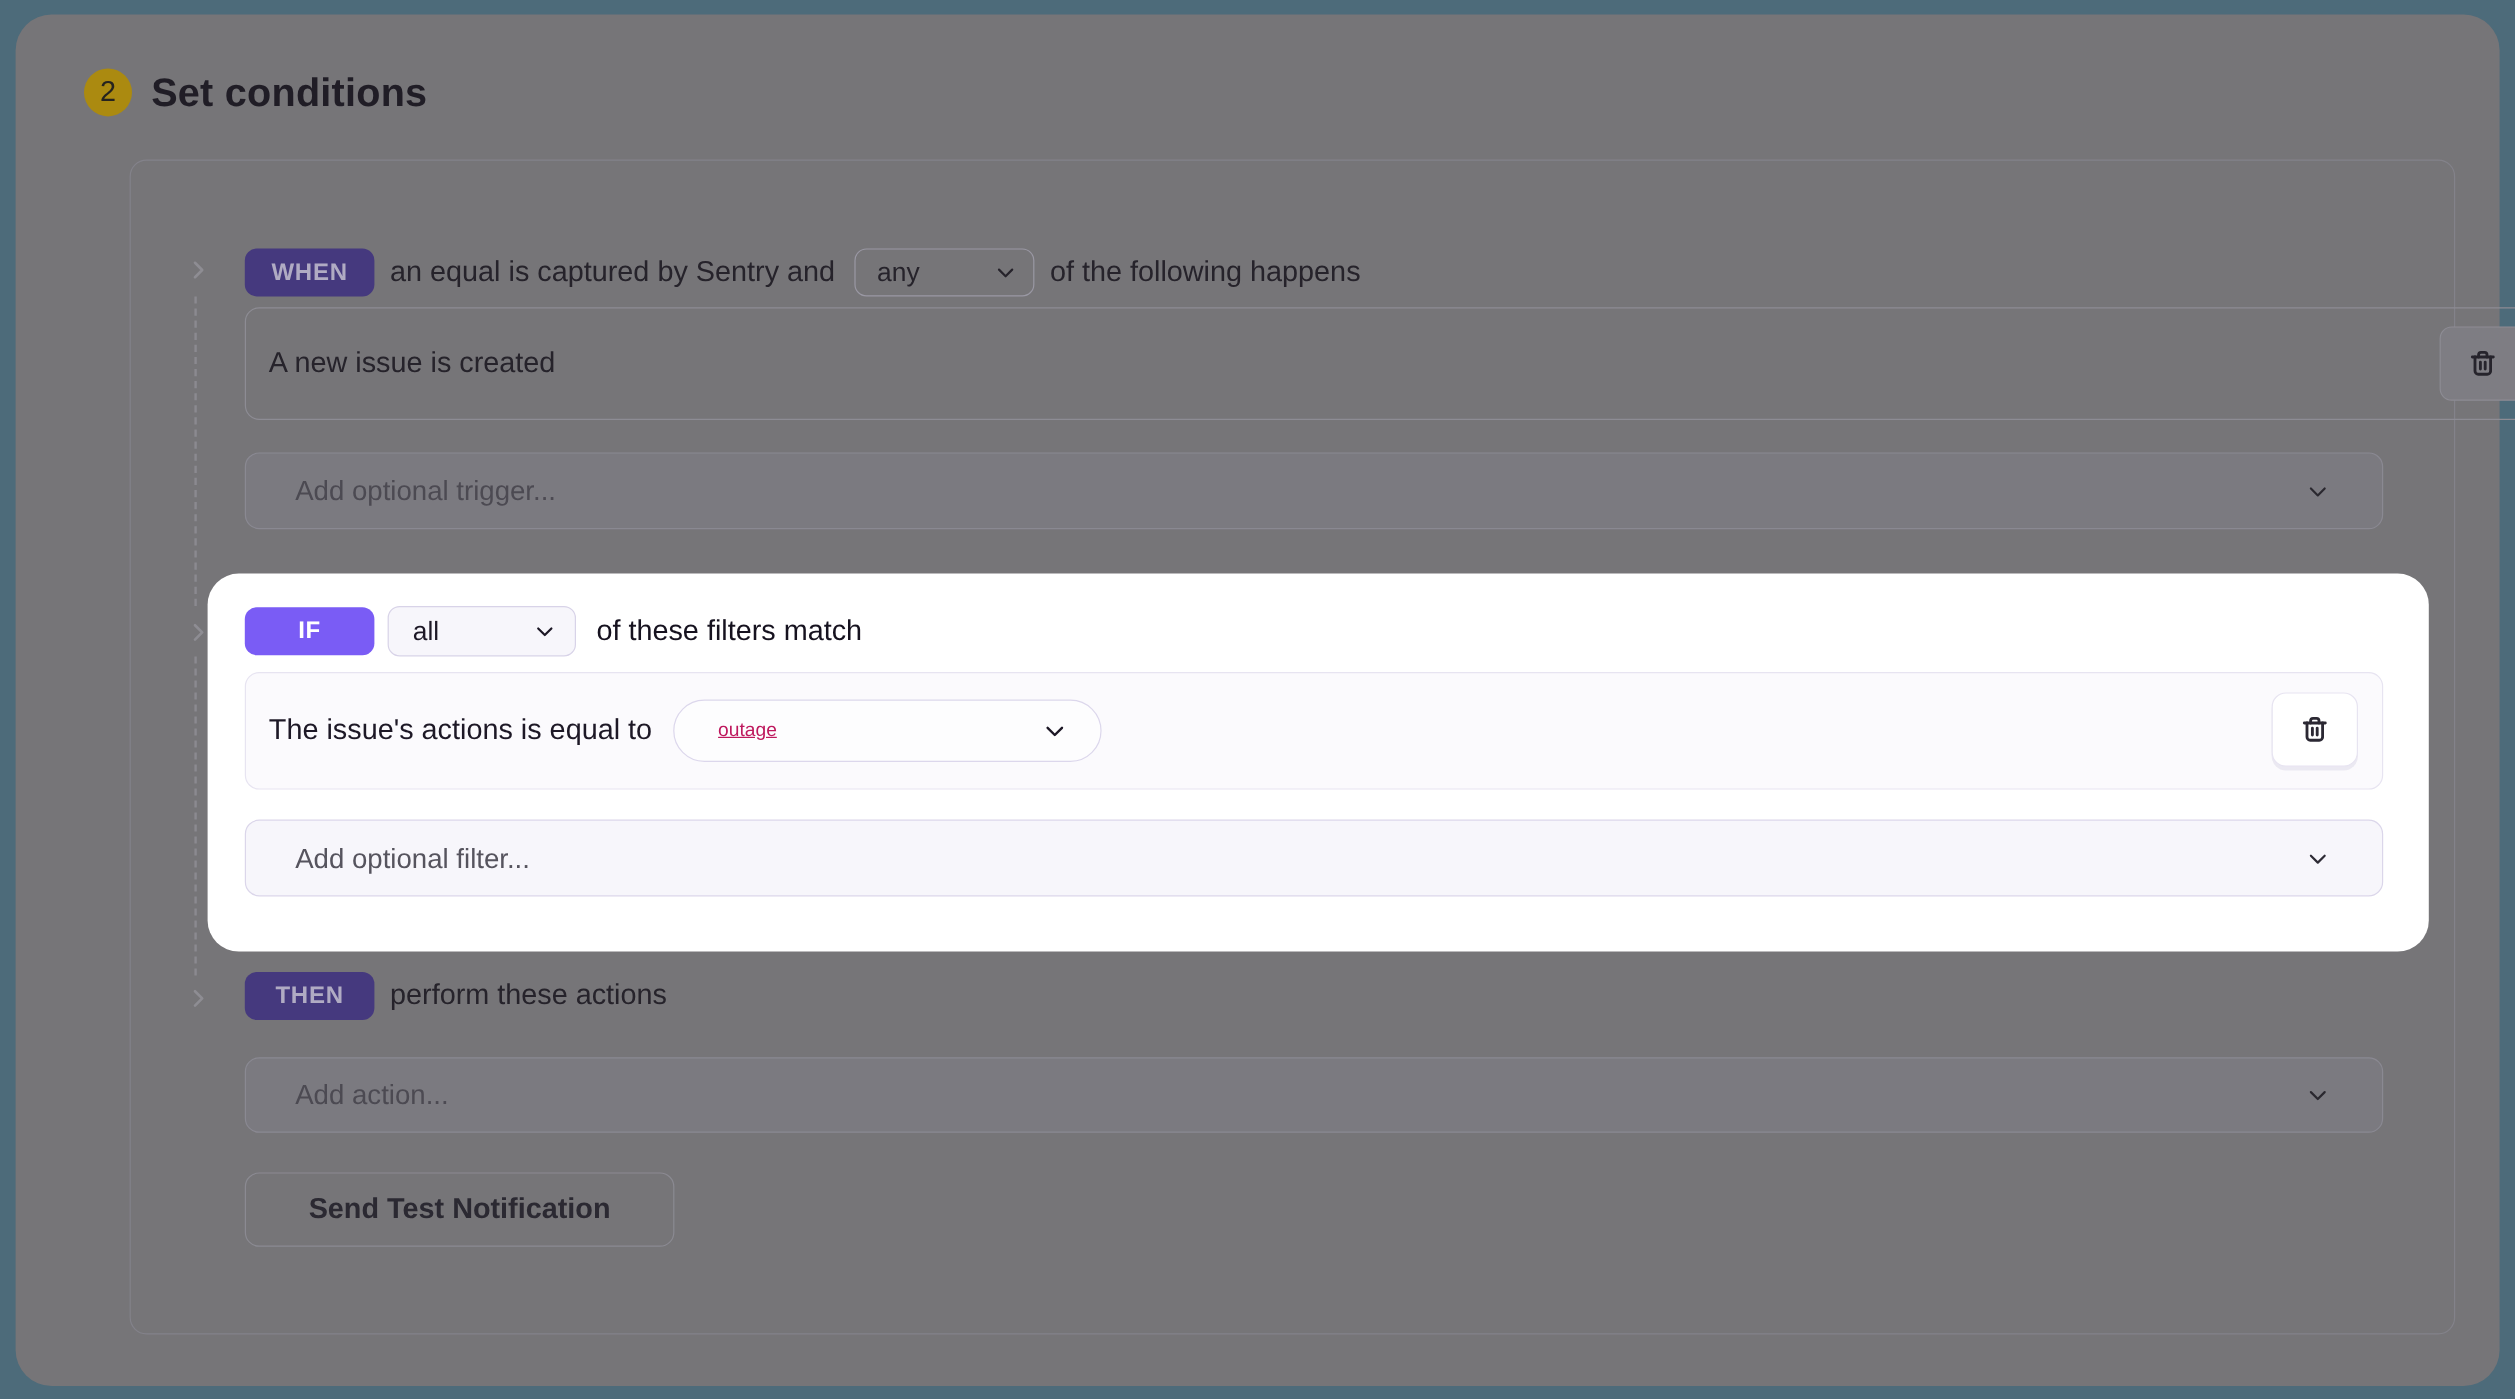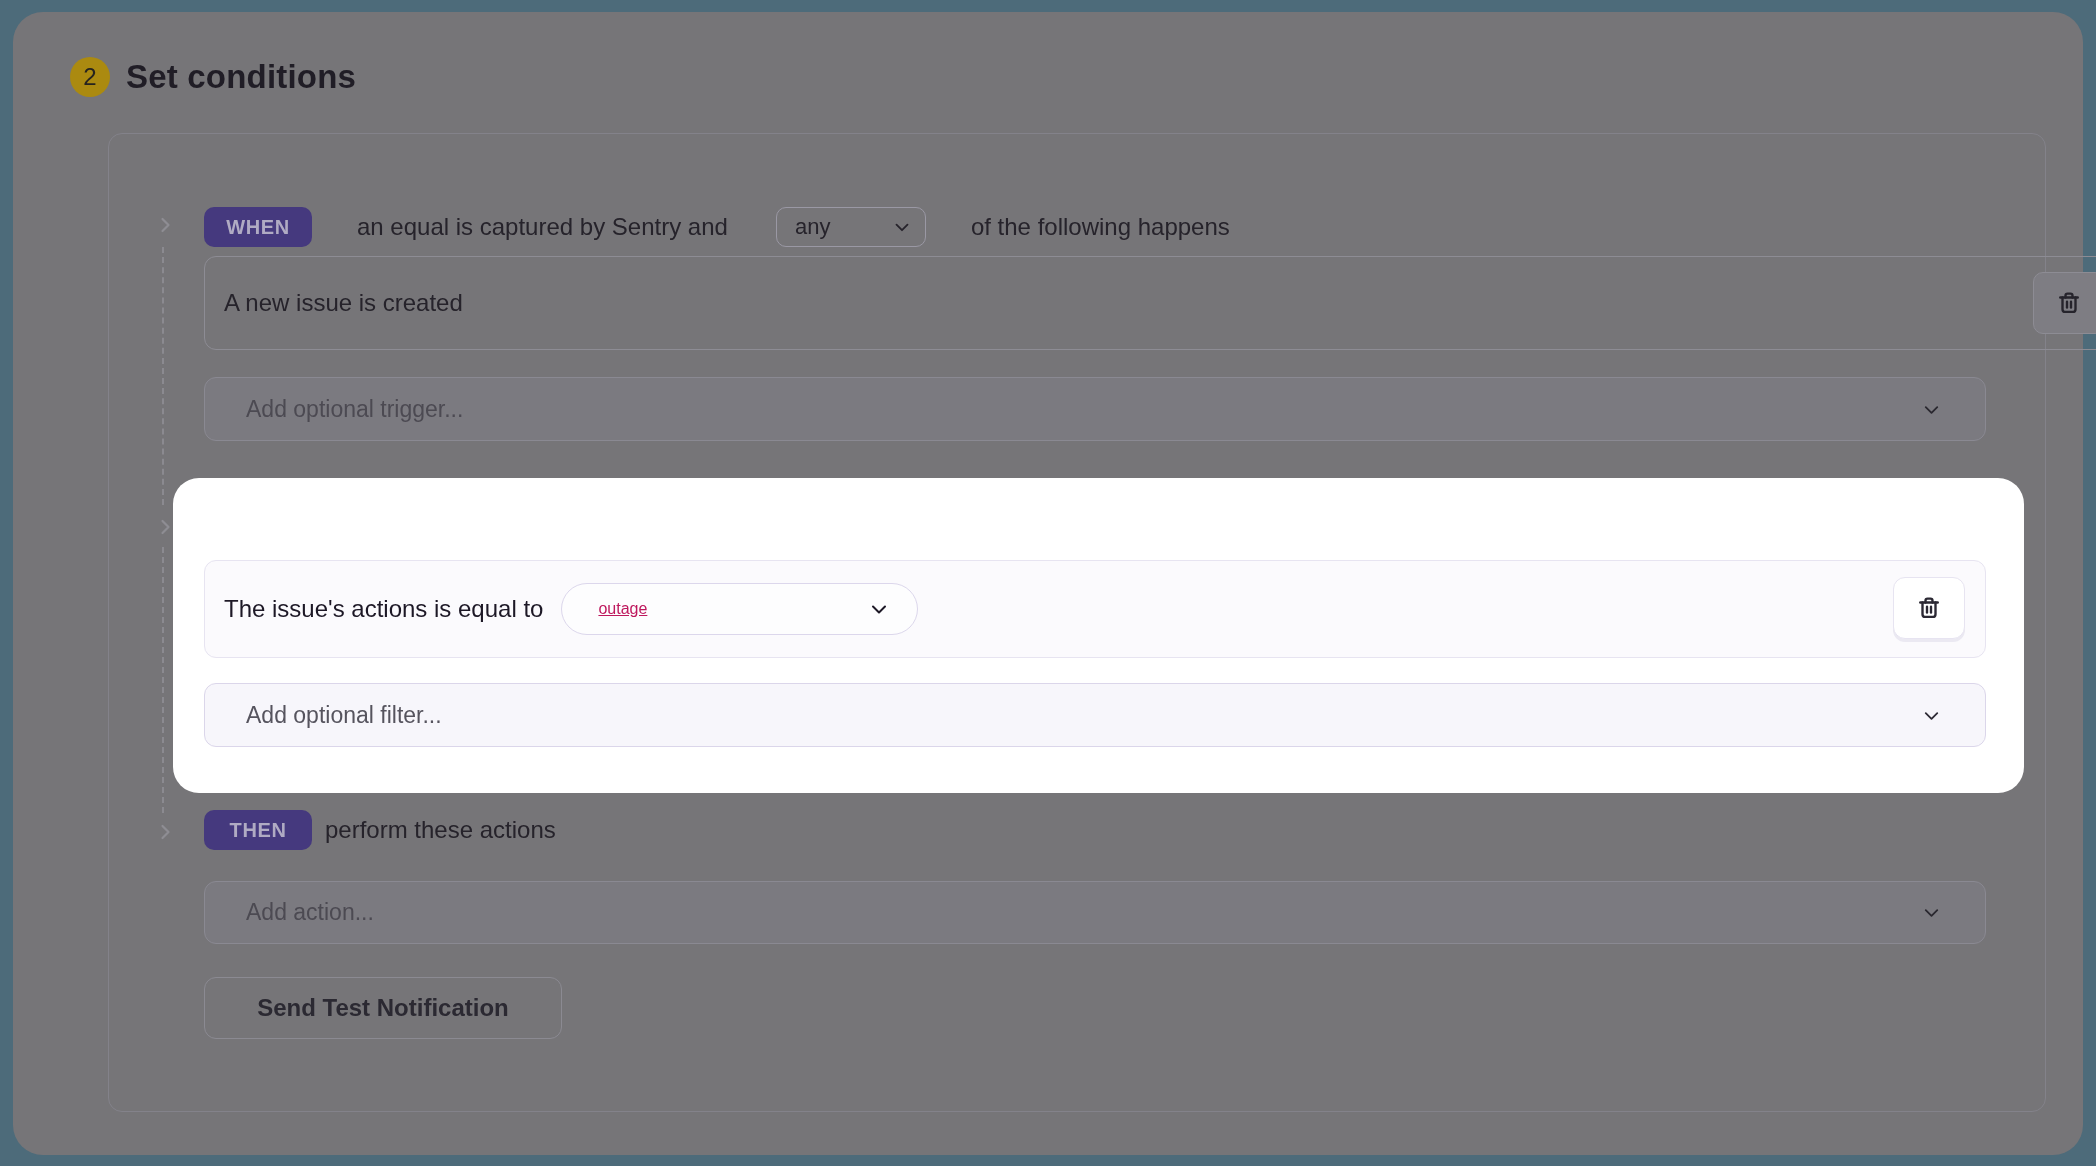--- a/index.html
+++ b/index.html
@@ -33,21 +33,21 @@
   .connector { position:absolute; left:53px; width:0; border-left:2px dashed #8b8a90; }
   .seg1 { top:113px; height:258px; }
   .seg2 { top:413px; height:266px; }
   .chev-right { position:absolute; width:24px; height:24px; }
   .chev-right.when { left:44px; top:79px; }
   .chev-right.iff  { left:44px; top:381px; }
   .chev-right.then { left:44px; top:686px; }
 
   
   .label-row { position:absolute; display:flex; align-items:center; height:42px; }
-  .when-label { left:95px; top:72px;gap:32px; }
+  .when-label { left:95px; top:72px; }
   .then-label { left:95px; top:675px; }
   .badge {
     height:40px; min-width:108px; padding:0 18px; border-radius:10px;
     display:flex; align-items:center; justify-content:center;
     font-size:20px; font-weight:700; letter-spacing:0.6px;
   }
   .dim-badge { background:#45397e; color:#b0abc3; }
   .if-badge  { background:#7a5cf5; color:#ffffff; }
   .sentence { font-size:24px; font-weight:500; color:#26232b; margin-left:13px; white-space:nowrap; }
   .sentence.lit { color:#16121f; margin-left:17px; }
@@ -180,20 +180,30 @@
 
     <div class="row add-row dim">
       <span class="placeholder">Add optional trigger...</span>
       <svg width="23" height="23" viewBox="0 0 24 24" fill="none" stroke="#2a282f" stroke-width="1.9" stroke-linecap="round" stroke-linejoin="round">
           <path d="M6 9.5l6 6 6-6"></path>
         </svg>
     </div>
 
     <div class="spotlight">
 
+      <div class="label-row if-label">
+        <span class="badge if-badge">IF</span>
+        <div class="select all-select">
+          <span class="sel-text">all</span>
+          <svg width="22" height="22" viewBox="0 0 24 24" fill="none" stroke="#1d1826" stroke-width="2" stroke-linecap="round" stroke-linejoin="round">
+              <path d="M6 9.5l6 6 6-6"></path>
+            </svg>
+        </div>
+        <span class="sentence lit">of these filters match</span>
+      </div>
 
       <div class="row filter-row">
         <span class="row-text lit">The issue's actions is equal to</span>
         <div class="select outage-select">
           <span class="sel-text">outage</span>
           <svg width="24" height="24" viewBox="0 0 24 24" fill="none" stroke="#1d1826" stroke-width="2" stroke-linecap="round" stroke-linejoin="round">
               <path d="M6 9.5l6 6 6-6"></path>
             </svg>
         </div>
         <div class="trash-btn lit">

